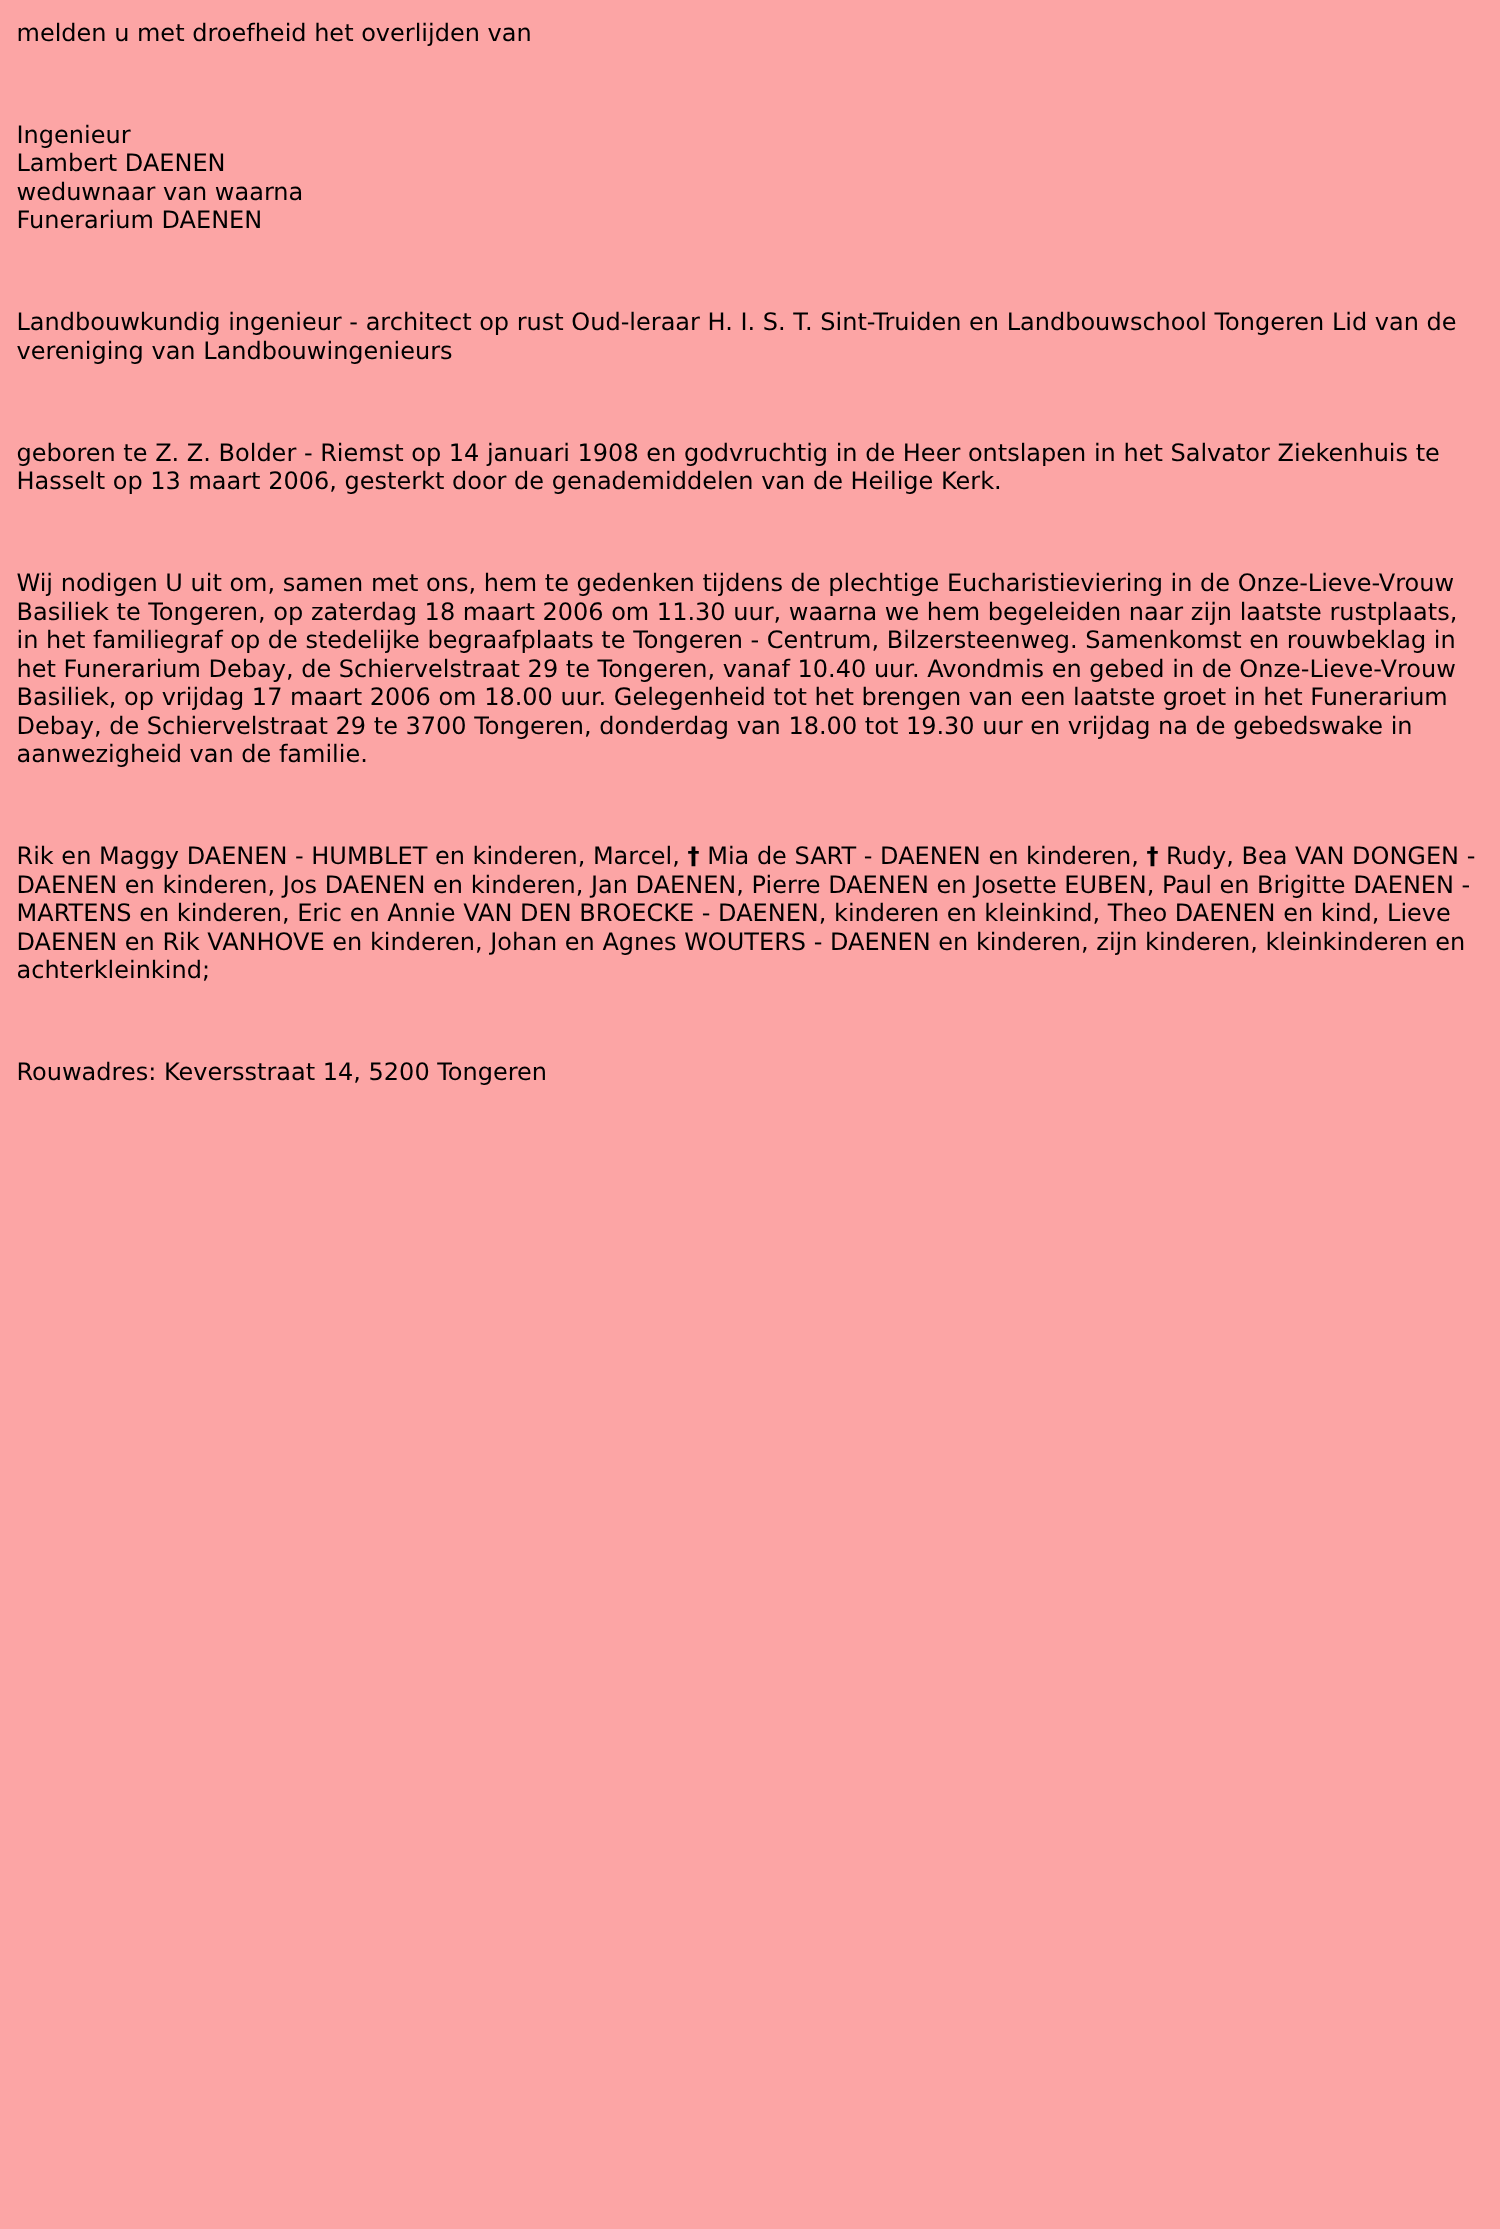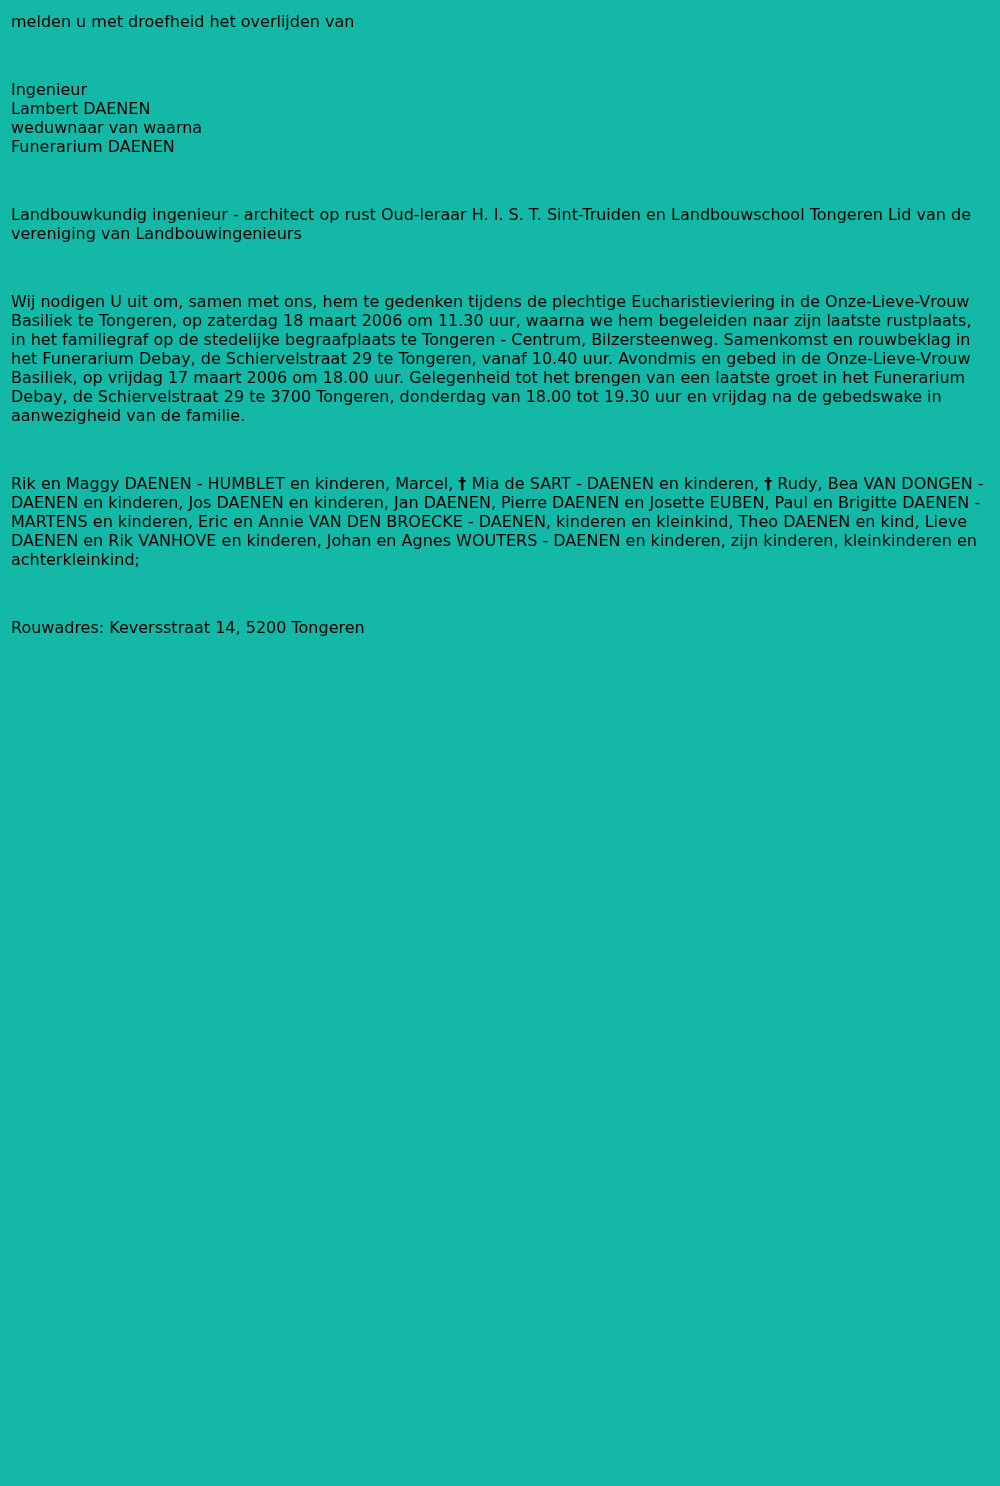--- a/index.html
+++ b/index.html
@@ -13,21 +13,21 @@
     height: 1486px;
     font-family: "DejaVu Sans", "Liberation Sans", sans-serif;
     color: #000000;
     -webkit-font-smoothing: antialiased;
   }
   .page {
     box-sizing: border-box;
     width: 1000px;
     height: 1486px;
     padding: 12px 14px 0 11px;
-    background: #14b8a6;
+    background: #fca5a5;
   }
   
   .para {
     margin: 0;
     text-align: left;
   }
   .para + .para {
     margin-top: 49px;
   }
   
@@ -51,20 +51,21 @@
   <p class="para tight">Ingenieur</p>
 
   <p class="para tight bold">Lambert DAENEN</p>
 
   <p class="para tight">weduwnaar van waarna</p>
 
   <p class="para tight">Funerarium DAENEN</p>
 
   <p class="para">Landbouwkundig ingenieur - architect op rust Oud-leraar H. I. S. T. Sint-Truiden en Landbouwschool Tongeren Lid van de vereniging van Landbouwingenieurs</p>
 
+  <p class="para">geboren te Z. Z. Bolder - Riemst op 14 januari 1908 en godvruchtig in de Heer ontslapen in het Salvator Ziekenhuis te Hasselt op 13 maart 2006, gesterkt door de genademiddelen van de Heilige Kerk.</p>
 
   <p class="para">Wij nodigen U uit om, samen met ons, hem te gedenken tijdens de plechtige Eucharistieviering in de Onze-Lieve-Vrouw Basiliek te Tongeren, op zaterdag 18 maart 2006 om 11.30 uur, waarna we hem begeleiden naar zijn laatste rustplaats, in het familiegraf op de stedelijke begraafplaats te Tongeren - Centrum, Bilzersteenweg. Samenkomst en rouwbeklag in het Funerarium Debay, de Schiervelstraat 29 te Tongeren, vanaf 10.40 uur. Avondmis en gebed in de Onze-Lieve-Vrouw Basiliek, op vrijdag 17 maart 2006 om 18.00 uur. Gelegenheid tot het brengen van een laatste groet in het Funerarium Debay, de Schiervelstraat 29 te 3700 Tongeren, donderdag van 18.00 tot 19.30 uur en vrijdag na de gebedswake in aanwezigheid van de familie.</p>
 
   <p class="para"><span>Rik en Maggy DAENEN - HUMBLET en kinderen, Marcel, </span><span class="dagger">†</span><span> Mia de SART - DAENEN en kinderen, </span><span class="dagger">†</span><span> Rudy, Bea VAN DONGEN - DAENEN en kinderen, Jos DAENEN en kinderen, Jan DAENEN, Pierre DAENEN en Josette EUBEN, Paul en Brigitte DAENEN - MARTENS en kinderen, Eric en Annie VAN DEN BROECKE - DAENEN, kinderen en kleinkind, Theo DAENEN en kind, Lieve DAENEN en Rik VANHOVE en kinderen, Johan en Agnes WOUTERS - DAENEN en kinderen, zijn kinderen, kleinkinderen en achterkleinkind;</span></p>
 
   <p class="para">Rouwadres: Keversstraat 14, 5200 Tongeren</p>
 
 </div>
 
 </body></html>

